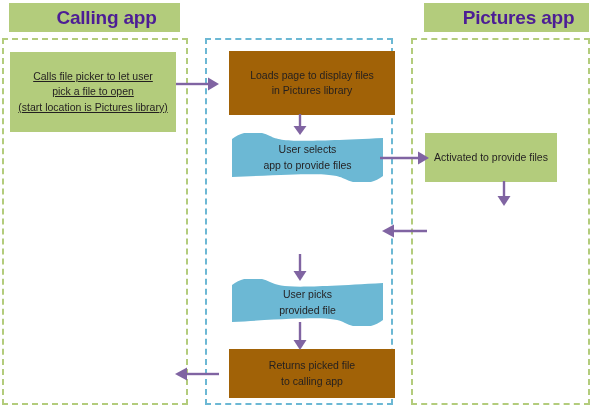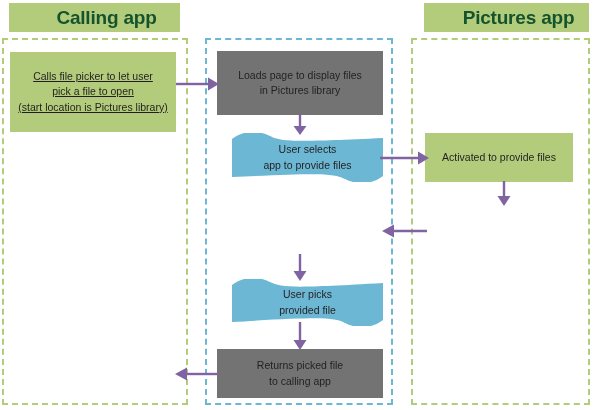--- a/index.html
+++ b/index.html
@@ -33,42 +33,42 @@
 
   
   .lane-header {
     position: absolute;
     box-sizing: border-box;
     display: flex;
     align-items: center;
     justify-content: center;
     font-size: 19px;
     font-weight: bold;
-    color: #14532d;
+    color: #4c1d95;
     letter-spacing: -0.2px;
     padding-left: 24px;
   }
   .lane-header.green-head { background: #b3cc7c; }
   .lane-header.blue-head  { background: #6cb8d4; }
 
   
   .node {
     position: absolute;
     box-sizing: border-box;
     display: flex;
     align-items: center;
     justify-content: center;
     text-align: center;
     font-size: 10.5px;
     color: #231f20;
     line-height: 1.45;
     padding: 2px 6px;
   }
   .node.green { background: #b3cc7c; }
-  .node.blue  { background: #737373; }
+  .node.blue  { background: #a16207; margin-left: 12px; }
 
   
   .node.tape {
     background: transparent;
     padding: 0;
   }
   .node.tape .tape-svg {
     position: absolute;
     left: 0; top: 0;
     width: 100%;
@@ -122,21 +122,21 @@
 
   <div class="node tape" style="left:232px; top:133px; width:151px; height:49px;">
     <svg class="tape-svg" viewBox="0 0 151 49" preserveAspectRatio="none">
       <path d="M0,6 C12,-3 26,-3 38,3 C50,9 64,9 151,5
                L151,43 C139,52 125,52 113,46 C101,40 87,40 0,44 Z" fill="#6cb8d4"></path>
     </svg>
     <span class="tape-label label">User selects
 app to provide files</span>
   </div>
 
-  <div class="node green" style="left:425px; top:133px; width:148px; height:49px;">
+  <div class="node green" style="left:425px; top:133px; width:132px; height:49px;">
     <span class="label">Activated to provide files</span>
   </div>
 
 
 
   <div class="node blue" style="left:217px; top:349px; width:166px; height:49px;">
     <span class="label">Returns picked file
 to calling app</span>
   </div>
 

